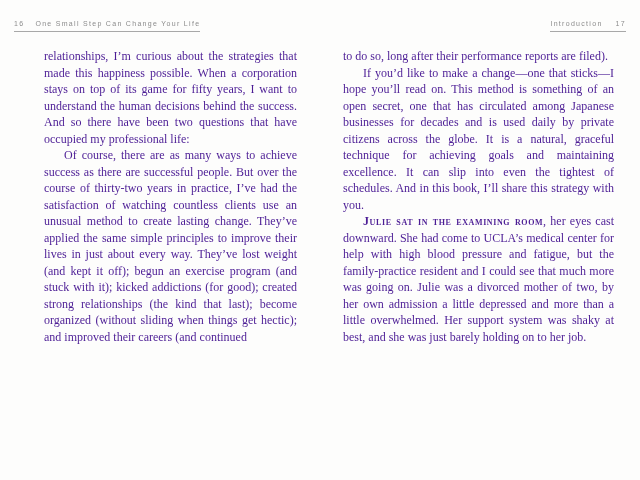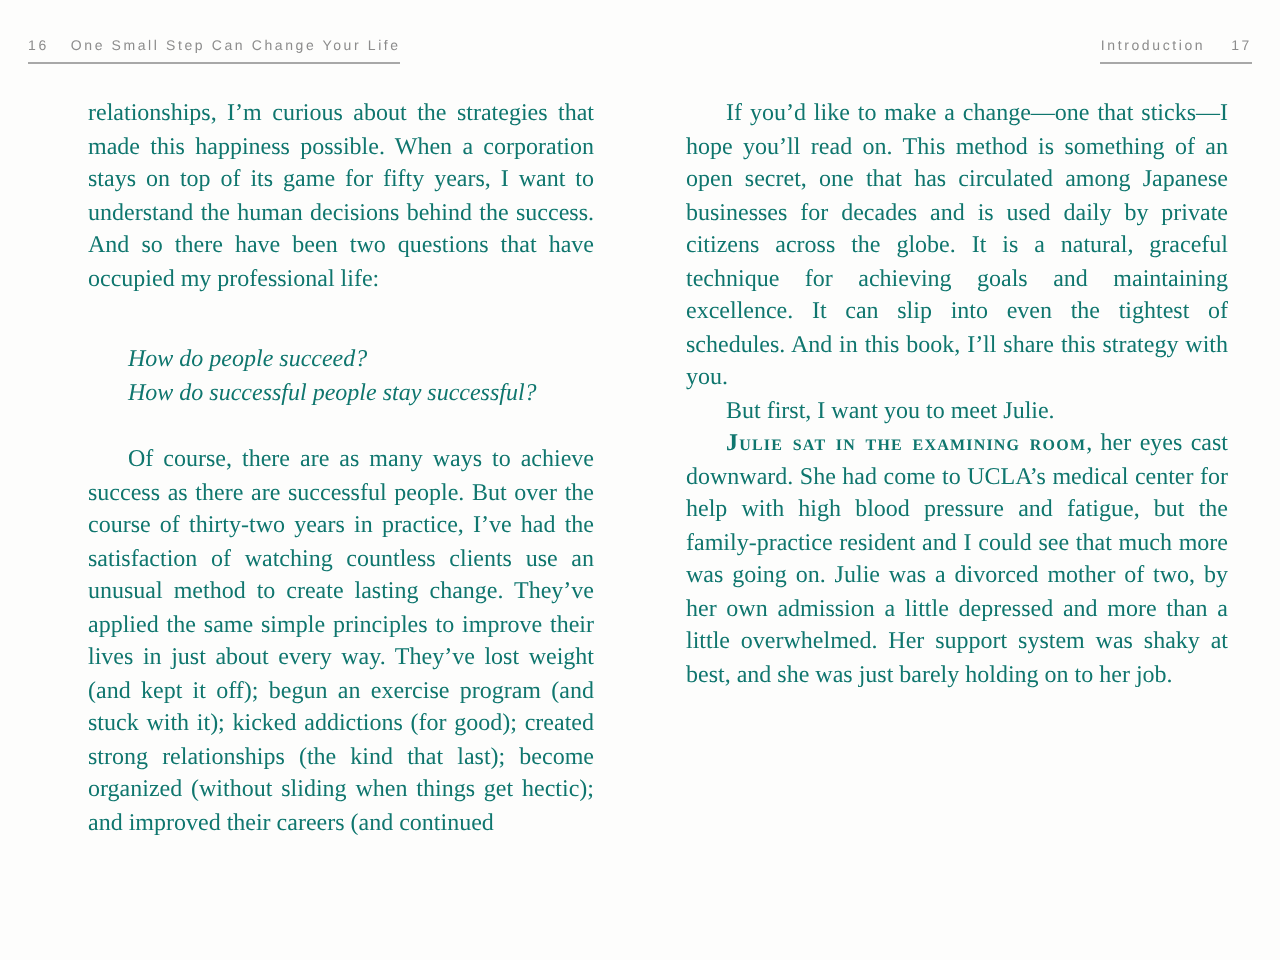--- a/index.html
+++ b/index.html
@@ -31,21 +31,21 @@
   .header-left { left: 14px; }
   .header-right { right: 14px; text-align: right; }
   .folio { color: #8c8c8c; }
   .header-left .folio { margin-right: 11px; }
   .header-right .folio { margin-left: 13px; }
 
   
   .text-column {
     position: absolute;
     top: 48px;
-    color: #0f766e;
+    color: #4c1d95;
     font-size: 12px;
     line-height: 16.5px;
     text-align: justify;
   }
   .column-left  { left: 44px;  width: 253px; }
   .column-right { left: 343px; width: 271px; }
 
   .text-column p {
     margin: 0;
     text-indent: 20px;
@@ -70,30 +70,26 @@
 <body>
 
 <div class="spread">
 
   <div class="running-header header-left">
     <span class="folio">16</span><span>One Small Step Can Change Your Life</span>
   </div>
 
   <div class="text-column column-left">
     <p class="no-indent">relationships, I’m curious about the strategies that made this happiness possible. When a corporation stays on top of its game for fifty years, I want to understand the human decisions behind the success. And so there have been two questions that have occupied my professional life:</p>
-    <div class="block-quote">
-      <div>How do people succeed?</div>
-      <div>How do successful people stay successful?</div>
-    </div>
     <p>Of course, there are as many ways to achieve success as there are successful people. But over the course of thirty-two years in practice, I’ve had the satisfaction of watching countless clients use an unusual method to create lasting change. They’ve applied the same simple principles to improve their lives in just about every way. They’ve lost weight (and kept it off); begun an exercise program (and stuck with it); kicked addictions (for good); created strong relationships (the kind that last); become organized (without sliding when things get hectic); and improved their careers (and continued</p>
   </div>
 
   <div class="running-header header-right">
     <span>Introduction</span><span class="folio">17</span>
   </div>
 
   <div class="text-column column-right">
+    <p class="no-indent">to do so, long after their performance reports are filed).</p>
     <p>If you’d like to make a change—one that sticks—I hope you’ll read on. This method is something of an open secret, one that has circulated among Japanese businesses for decades and is used daily by private citizens across the globe. It is a natural, graceful technique for achieving goals and maintaining excellence. It can slip into even the tightest of schedules. And in this book, I’ll share this strategy with you.</p>
-    <p>But first, I want you to meet Julie.</p>
     <p class="section-break"><span class="small-caps-lead">Julie sat in the examining room</span><span>, her eyes cast downward. She had come to UCLA’s medical center for help with high blood pressure and fatigue, but the family-practice resident and I could see that much more was going on. Julie was a divorced mother of two, by her own admission a little depressed and more than a little overwhelmed. Her support system was shaky at best, and she was just barely holding on to her job.</span></p>
   </div>
 
 </div>
 
 </body></html>

